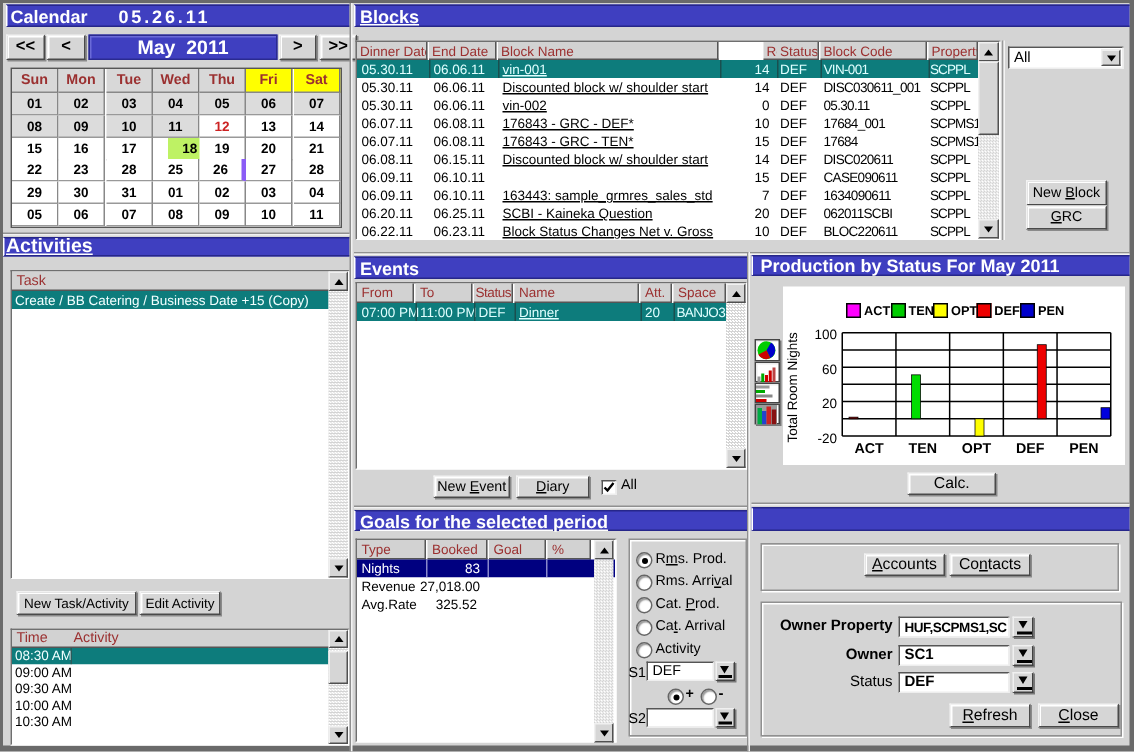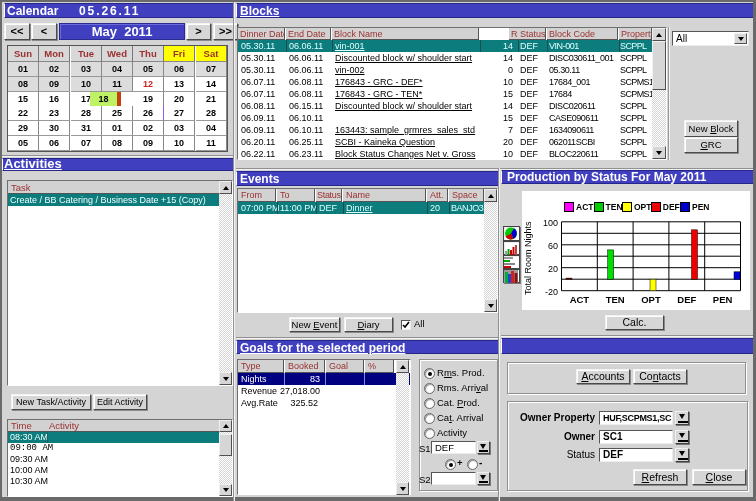--- a/index.html
+++ b/index.html
@@ -56,29 +56,29 @@
 <div class="cell" style="left:8px;top:77px;width:31px;height:15px;background:#dcdcdc;color:#000;font-size:9px;line-height:15px;border-right:1px solid #888;border-bottom:1px solid #999;">08</div>
 <div class="cell" style="left:39px;top:77px;width:31px;height:15px;background:#dcdcdc;color:#000;font-size:9px;line-height:15px;border-right:1px solid #888;border-bottom:1px solid #999;">09</div>
 <div class="cell" style="left:71px;top:77px;width:31px;height:15px;background:#dcdcdc;color:#000;font-size:9px;line-height:15px;border-right:1px solid #888;border-bottom:1px solid #999;">10</div>
 <div class="cell" style="left:102px;top:77px;width:31px;height:15px;background:#dcdcdc;color:#000;font-size:9px;line-height:15px;border-right:1px solid #888;border-bottom:1px solid #999;">11</div>
 <div class="cell" style="left:133px;top:77px;width:31px;height:15px;background:#ffffff;color:#cc2222;font-size:9px;line-height:15px;border-right:1px solid #888;border-bottom:1px solid #999;">12</div>
 <div class="cell" style="left:164px;top:77px;width:31px;height:15px;background:#ffffff;color:#000;font-size:9px;line-height:15px;border-right:1px solid #888;border-bottom:1px solid #999;">13</div>
 <div class="cell" style="left:196px;top:77px;width:31px;height:15px;background:#ffffff;color:#000;font-size:9px;line-height:15px;border-right:1px solid #888;border-bottom:1px solid #999;">14</div>
 <div class="cell" style="left:8px;top:92px;width:31px;height:15px;background:#ffffff;color:#000;font-size:9px;line-height:15px;border-right:1px solid #888;border-bottom:1px solid #999;">15</div>
 <div class="cell" style="left:39px;top:92px;width:31px;height:15px;background:#ffffff;color:#000;font-size:9px;line-height:15px;border-right:1px solid #888;border-bottom:1px solid #999;">16</div>
 <div class="cell" style="left:71px;top:92px;width:31px;height:15px;background:#ffffff;color:#000;font-size:9px;line-height:15px;border-right:1px solid #888;border-bottom:1px solid #999;">17</div>
-<div class="cell" style="left:90px;top:92px;width:31px;height:15px;background:#bef264;color:#000;font-size:9px;line-height:15px;border-right:4px solid #c2410c;border-bottom:1px solid #999;">18</div>
+<div class="cell" style="left:112px;top:92px;width:31px;height:15px;background:#bef264;color:#000;font-size:9px;line-height:15px;border-right:2px solid #c2410c;border-bottom:1px solid #999;">18</div>
 <div class="cell" style="left:133px;top:92px;width:31px;height:15px;background:#ffffff;color:#000;font-size:9px;line-height:15px;border-right:1px solid #888;border-bottom:1px solid #999;">19</div>
 <div class="cell" style="left:164px;top:92px;width:31px;height:15px;background:#ffffff;color:#000;font-size:9px;line-height:15px;border-right:1px solid #888;border-bottom:1px solid #999;">20</div>
 <div class="cell" style="left:196px;top:92px;width:31px;height:15px;background:#ffffff;color:#000;font-size:9px;line-height:15px;border-right:1px solid #888;border-bottom:1px solid #999;">21</div>
 <div class="cell" style="left:8px;top:106px;width:31px;height:15px;background:#ffffff;color:#000;font-size:9px;line-height:15px;border-right:1px solid #888;border-bottom:1px solid #999;">22</div>
 <div class="cell" style="left:39px;top:106px;width:31px;height:15px;background:#ffffff;color:#000;font-size:9px;line-height:15px;border-right:1px solid #888;border-bottom:1px solid #999;">23</div>
 <div class="cell" style="left:71px;top:106px;width:31px;height:15px;background:#ffffff;color:#000;font-size:9px;line-height:15px;border-right:1px solid #888;border-bottom:1px solid #999;">28</div>
 <div class="cell" style="left:102px;top:106px;width:31px;height:15px;background:#ffffff;color:#000;font-size:9px;line-height:15px;border-right:1px solid #888;border-bottom:1px solid #999;">25</div>
-<div class="cell" style="left:133px;top:106px;width:31px;height:15px;background:#ffffff;color:#000;font-size:9px;line-height:15px;border-right:1px solid #8b5cf6;border-bottom:1px solid #999;">26</div>
+<div class="cell" style="left:133px;top:106px;width:31px;height:15px;background:#ffffff;color:#000;font-size:9px;line-height:15px;border-right:3px solid #8b5cf6;border-bottom:1px solid #999;">26</div>
 <div class="cell" style="left:164px;top:106px;width:31px;height:15px;background:#ffffff;color:#000;font-size:9px;line-height:15px;border-right:1px solid #888;border-bottom:1px solid #999;">27</div>
 <div class="cell" style="left:196px;top:106px;width:31px;height:15px;background:#ffffff;color:#000;font-size:9px;line-height:15px;border-right:1px solid #888;border-bottom:1px solid #999;">28</div>
 <div class="cell" style="left:8px;top:121px;width:31px;height:15px;background:#ffffff;color:#000;font-size:9px;line-height:15px;border-right:1px solid #888;border-bottom:1px solid #999;">29</div>
 <div class="cell" style="left:39px;top:121px;width:31px;height:15px;background:#ffffff;color:#000;font-size:9px;line-height:15px;border-right:1px solid #888;border-bottom:1px solid #999;">30</div>
 <div class="cell" style="left:71px;top:121px;width:31px;height:15px;background:#ffffff;color:#000;font-size:9px;line-height:15px;border-right:1px solid #888;border-bottom:1px solid #999;">31</div>
 <div class="cell" style="left:102px;top:121px;width:31px;height:15px;background:#ffffff;color:#000;font-size:9px;line-height:15px;border-right:1px solid #888;border-bottom:1px solid #999;">01</div>
 <div class="cell" style="left:133px;top:121px;width:31px;height:15px;background:#ffffff;color:#000;font-size:9px;line-height:15px;border-right:1px solid #888;border-bottom:1px solid #999;">02</div>
 <div class="cell" style="left:164px;top:121px;width:31px;height:15px;background:#ffffff;color:#000;font-size:9px;line-height:15px;border-right:1px solid #888;border-bottom:1px solid #999;">03</div>
 <div class="cell" style="left:196px;top:121px;width:31px;height:15px;background:#ffffff;color:#000;font-size:9px;line-height:15px;border-right:1px solid #888;border-bottom:1px solid #999;">04</div>
 <div class="cell" style="left:8px;top:136px;width:31px;height:15px;background:#ffffff;color:#000;font-size:9px;line-height:15px;border-right:1px solid #888;border-bottom:1px solid #999;">05</div>
@@ -110,21 +110,21 @@
 <div class="ab sunk" style="left:7px;top:419px;width:226px;height:78px;"></div>
 <div class="ab hdr" style="left:8px;top:420px;width:211px;height:12px;border-bottom:1px solid #555;">
     <span style="position:absolute;left:3px;top:0;font-size:9.5px;line-height:12px;">Time</span>
     <span style="position:absolute;left:41px;top:0;font-size:9.5px;line-height:12px;">Activity</span>
   </div>
 <div class="ab teal" style="left:8px;top:432px;width:211px;height:11px;">
     <span style="position:absolute;left:2px;top:0;font-size:9px;line-height:11px;">08:30 AM</span>
     <span style="position:absolute;left:39px;top:0;width:1px;height:11px;background:#2a5a5a;"></span>
   </div>
 <div class="ab" style="left:8px;top:443px;width:211px;height:11px;background:#fff;">
-    <span style="position:absolute;left:2px;top:0;font-size:9px;line-height:11px;font-family:Liberation Mono, monospace;">09:00 AM</span>
+    <span style="position:absolute;left:2px;top:0;font-size:9px;line-height:11px;">09:00 AM</span>
   </div>
 <div class="ab" style="left:8px;top:454px;width:211px;height:11px;background:#fff;">
     <span style="position:absolute;left:2px;top:0;font-size:9px;line-height:11px;">09:30 AM</span>
   </div>
 <div class="ab" style="left:8px;top:465px;width:211px;height:11px;background:#fff;">
     <span style="position:absolute;left:2px;top:0;font-size:9px;line-height:11px;">10:00 AM</span>
   </div>
 <div class="ab" style="left:8px;top:476px;width:211px;height:11px;background:#fff;">
     <span style="position:absolute;left:2px;top:0;font-size:9px;line-height:11px;">10:30 AM</span>
   </div>

